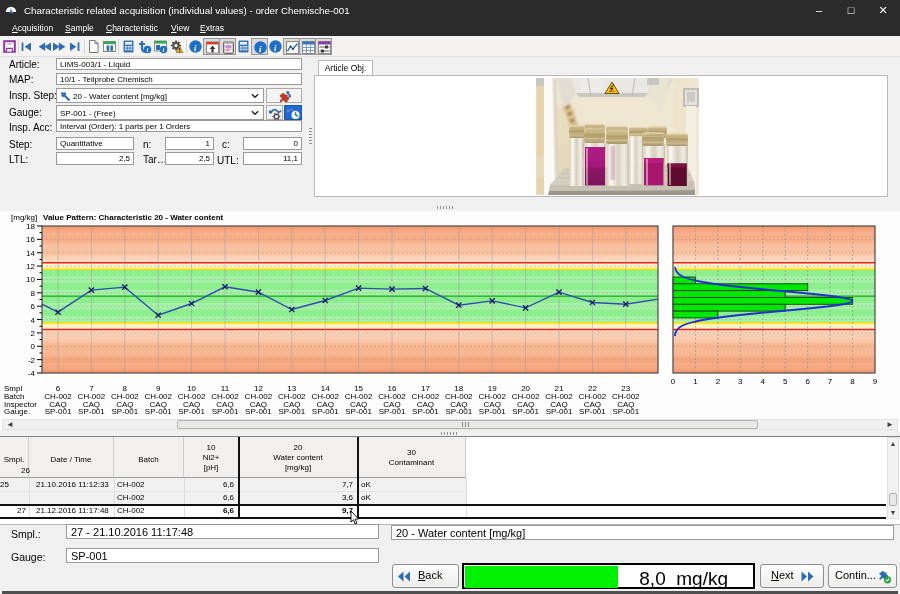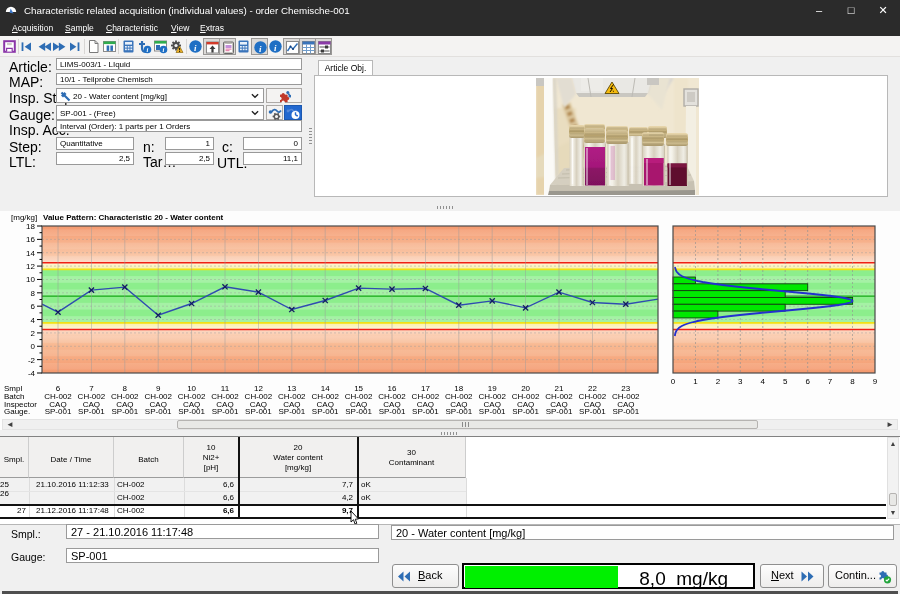--- a/index.html
+++ b/index.html
@@ -15,21 +15,21 @@
 #menubar span { position:absolute; top:3px; }
 #menubar u { text-decoration:underline; }
 
 #toolbar { position:absolute; left:0; top:36px; width:900px; height:21px; background:#f4f3f2; border-bottom:1px solid #e2e0de; }
 .tbi { position:absolute; top:2px; width:17px; height:17px; }
 .tbi svg { position:absolute; left:1px; top:1px; }
 .tbi.pressed { background:linear-gradient(#ddden0,#d4d2d0); background:#dcdad8; border:1px solid #9a9896; }
 .tbsep { position:absolute; top:3px; width:1px; height:15px; background:#d8d6d4; }
 
 #topsec { position:absolute; left:0; top:57px; width:900px; height:146px; background:#f0f0f0; }
-.flabel { position:absolute; font-size:14px; color:#000; }
+.flabel { position:absolute; font-size:10px; color:#000; }
 .tbox { position:absolute; background:#fff; border:1px solid #999999; font-size:8px; padding:0 3px; color:#000; overflow:hidden; white-space:nowrap; }
 .combo { position:absolute; background:#fff; border:1px solid #999999; font-size:8px; }
 .combo .ctext { position:absolute; left:3px; top:3px; white-space:nowrap; }
 .combo .arr { position:absolute; right:4px; top:3px; width:8px; height:8px; }
 .sqbtn { position:absolute; background:#f4f3f2; border:1px solid #adaaa7; }
 
 #tab1 { position:absolute; left:318px; top:60px; width:55px; height:15px; background:#fff; border:1px solid #b8b8b8; border-bottom:none; font-size:8.5px; text-align:center; line-height:15px; }
 #objbox { position:absolute; left:314px; top:75px; width:574px; height:122px; background:#fff; border:1px solid #b8b8b8; }
 
 .hsplit-dots { position:absolute; width:18px; height:3px; background-image:repeating-linear-gradient(90deg,#909090 0 1px,transparent 1px 3px); }
@@ -762,24 +762,24 @@
 
 <div style="position:absolute;left:0px;top:491px;width:466px;height:1px;background:#e4e4e4"></div>
 
 <div class="td" style="left:0px;top:480px;width:26px;text-align:left">25</div>
 <div class="td" style="left:36px;top:480px">21.10.2016 11:12:33</div>
 <div class="td" style="left:117px;top:480px">CH-002</div>
 <div class="td" style="left:184px;top:480px;width:50px;text-align:right">6,6</div>
 <div class="td" style="left:239px;top:480px;width:114px;text-align:right">7,7</div>
 <div class="td" style="left:361px;top:480px">oK</div>
 
-<div class="td" style="left:0px;top:489px;width:40px;">26</div>
+<div class="td" style="left:0px;top:466px;width:30px;text-align:right">26</div>
 <div class="td" style="left:117px;top:493px">CH-002</div>
 <div class="td" style="left:184px;top:493px;width:50px;text-align:right">6,6</div>
-<div class="td" style="left:239px;top:493px;width:114px;text-align:right">4,2</div>
+<div class="td" style="left:239px;top:493px;width:114px;text-align:right">3,6</div>
 <div class="td" style="left:361px;top:493px">oK</div>
 
 <div style="position:absolute;left:0px;top:504px;width:886px;height:2px;background:#111"></div>
 <div style="position:absolute;left:0px;top:517px;width:886px;height:2px;background:#111"></div>
 <div class="td" style="left:0px;top:506px;width:26px;text-align:right">27</div>
 <div class="td" style="left:36px;top:506px">21.12.2016 11:17:48</div>
 <div class="td" style="left:117px;top:506px">CH-002</div>
 <div class="td" style="left:184px;top:506px;width:50px;text-align:right;font-weight:bold">6,6</div>
 <div class="td" style="left:239px;top:506px;width:114px;text-align:right;font-weight:bold">9,7</div>
 

